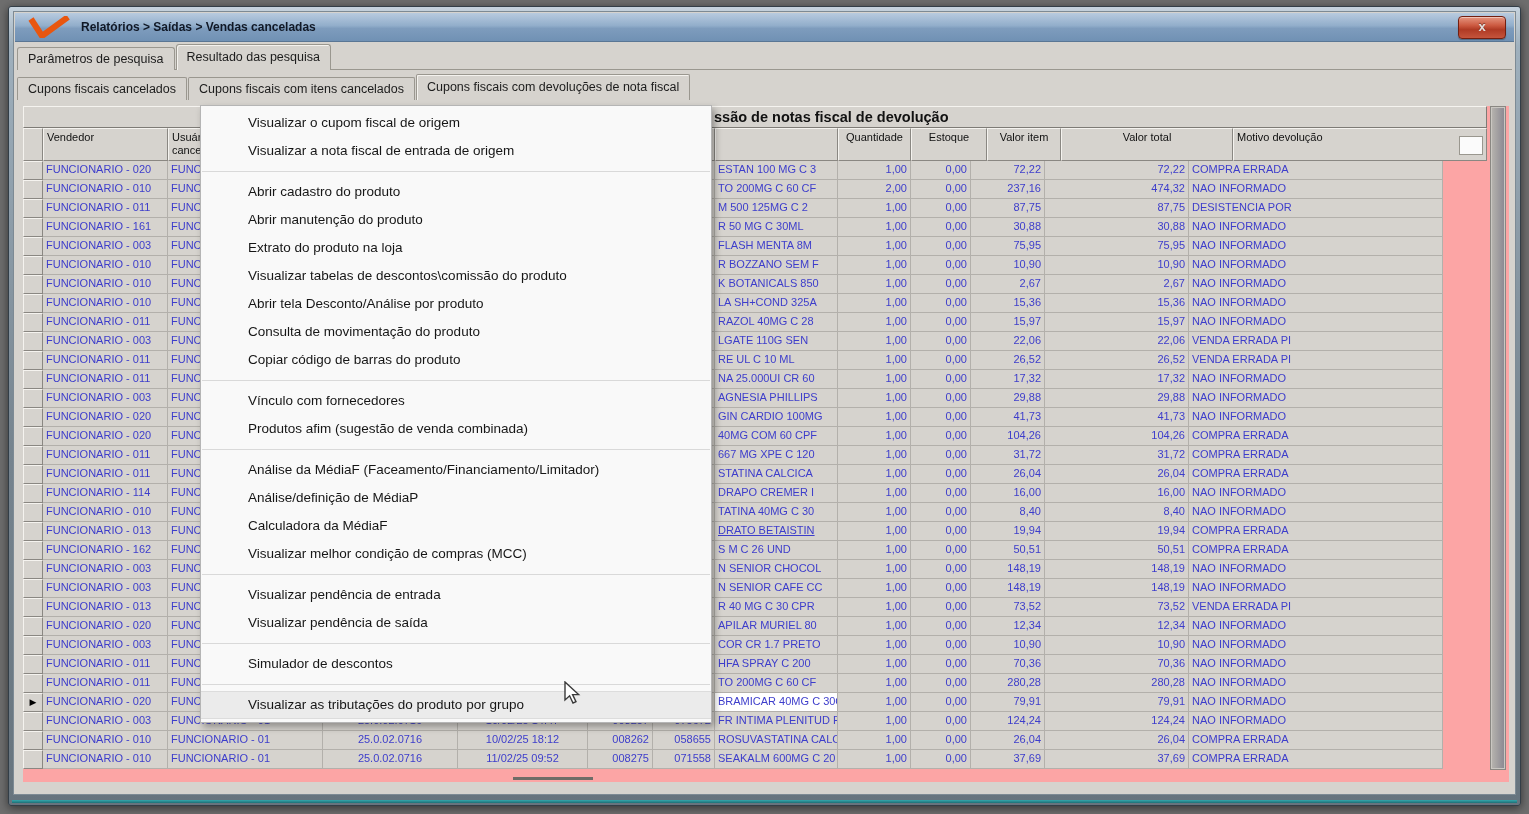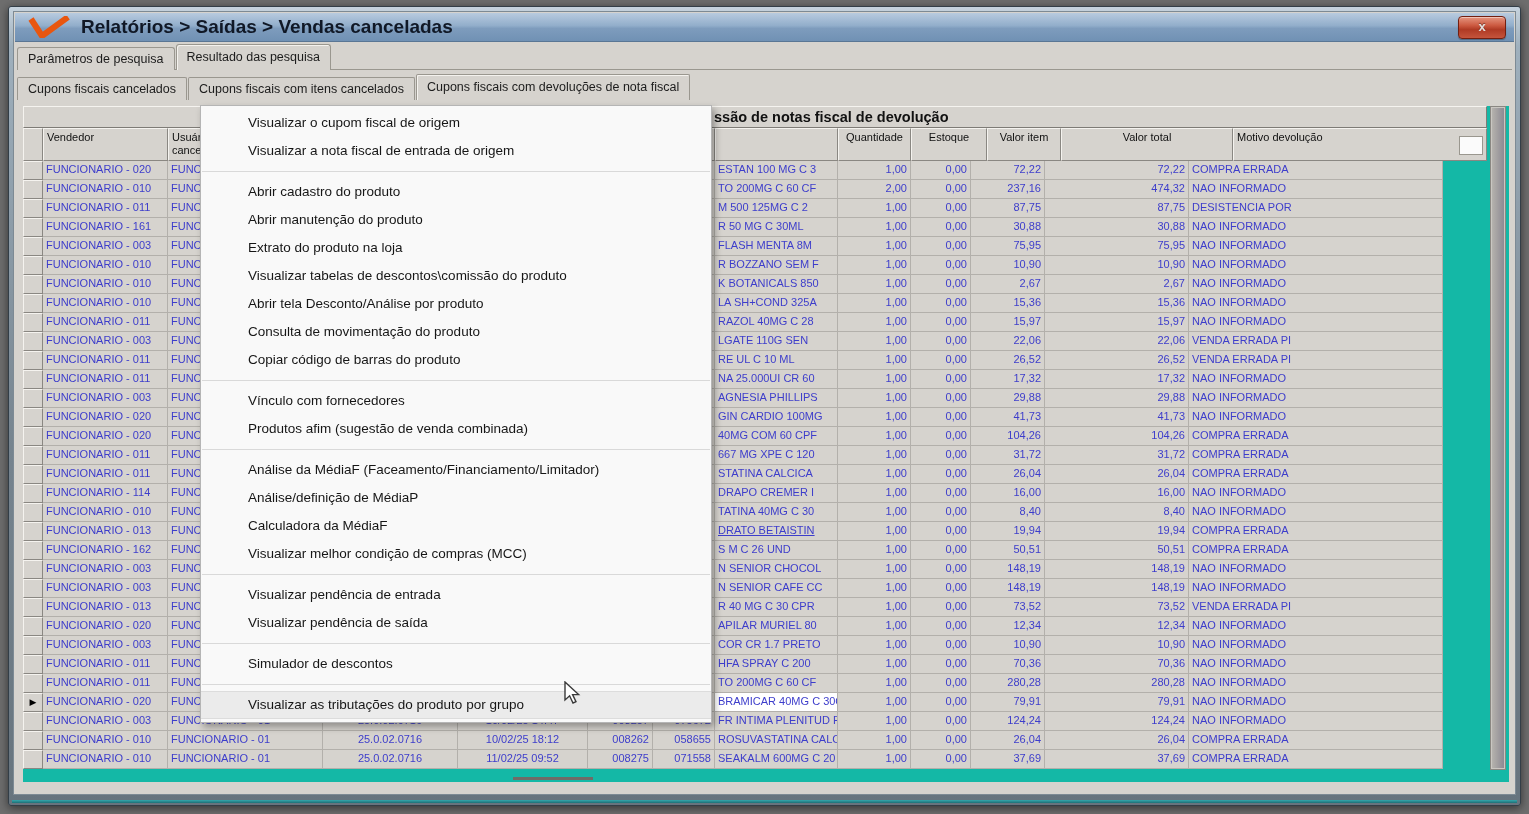--- a/index.html
+++ b/index.html
@@ -9,21 +9,21 @@
            border:1px solid #333e47; border-radius:3px; box-shadow:0 2px 10px rgba(0,0,0,.55); }
   .frame::after { content:""; position:absolute; left:3px; right:3px; bottom:2px; height:3px;
            background:linear-gradient(180deg,#35a7ad,#1d7076); }
   .client { position:absolute; left:4px; top:4px; right:4px; bottom:10px;
            background:#d6d3ce; border:1px solid #7d8a94; }
 
   
   .titlebar { position:absolute; left:1px; top:1px; right:1px; height:28px;
            background:linear-gradient(180deg,#b8cbdf 0%,#92aecb 45%,#7e9cbd 55%,#7091b4 100%);
            border-bottom:1px solid #5a7694; }
-  .title-text { position:absolute; left:66px; top:0; line-height:28px; font-size:19px;
+  .title-text { position:absolute; left:66px; top:0; line-height:28px; font-size:12px;
            font-weight:bold; color:#101826; white-space:nowrap; }
   .logo { position:absolute; left:12px; top:3px; }
   .close-btn { position:absolute; right:8px; top:3px; width:46px; height:21px; border-radius:4px;
            background:linear-gradient(180deg,#e5957f 0%,#cc5a41 40%,#af3a24 60%,#c4543c 100%);
            border:1px solid #731f10; box-shadow:inset 0 1px 0 rgba(255,255,255,.45),0 1px 1px rgba(0,0,0,.3);
            color:#e3e0dd; text-align:center; line-height:19px; font-weight:bold; font-size:13px;
            text-shadow:0 -1px 1px rgba(0,0,0,.4); cursor:default; }
 
   
   .tabstrip { position:absolute; left:3px; right:3px; white-space:nowrap; }
@@ -32,21 +32,21 @@
   .tabs1::after { content:""; position:absolute; left:0; right:0; bottom:0; height:1px; background:#9a978f; }
   .tab { position:relative; display:inline-block; height:22px; line-height:22px; padding:0 10px;
          font-size:12.5px; color:#1c1c1c; background:#d6d3ce;
          border:1px solid #9a978f; border-bottom:none; border-radius:3px 3px 0 0;
          margin-right:1px; vertical-align:bottom; z-index:1; }
   .tab.active { height:25px; line-height:25px; z-index:3;
          box-shadow:inset 1px 1px 0 #f4f2ee; }
   .tabs2 .tab { border-radius:2px 2px 0 0; }
 
   
-  .grid { position:absolute; left:9px; top:94px; width:1486px; height:676px; background:#14b8a6; overflow:hidden; }
+  .grid { position:absolute; left:9px; top:94px; width:1486px; height:676px; background:#fca5a5; overflow:hidden; }
   .banner { position:absolute; left:0; top:0; width:1464px; height:22px; background:#d6d3ce;
             border-top:1px solid #f5f3ef; border-left:1px solid #f5f3ef;
             border-bottom:1px solid #7e7b76; border-right:1px solid #7e7b76; box-sizing:border-box; }
   .banner-text { position:absolute; left:690px; top:2px; font-size:14.5px; font-weight:bold; color:#111;
             white-space:nowrap; }
   .hdr-row { position:absolute; left:0; top:22px; height:33px; display:flex; }
   .hdr-cell { box-sizing:border-box; height:33px; background:#d6d3ce;
             border-top:1px solid #f5f3ef; border-left:1px solid #f5f3ef;
             border-right:1px solid #8a8782; border-bottom:1px solid #8a8782;
             font-size:11px; color:#111; padding:2px 3px; overflow:hidden; white-space:nowrap; }

